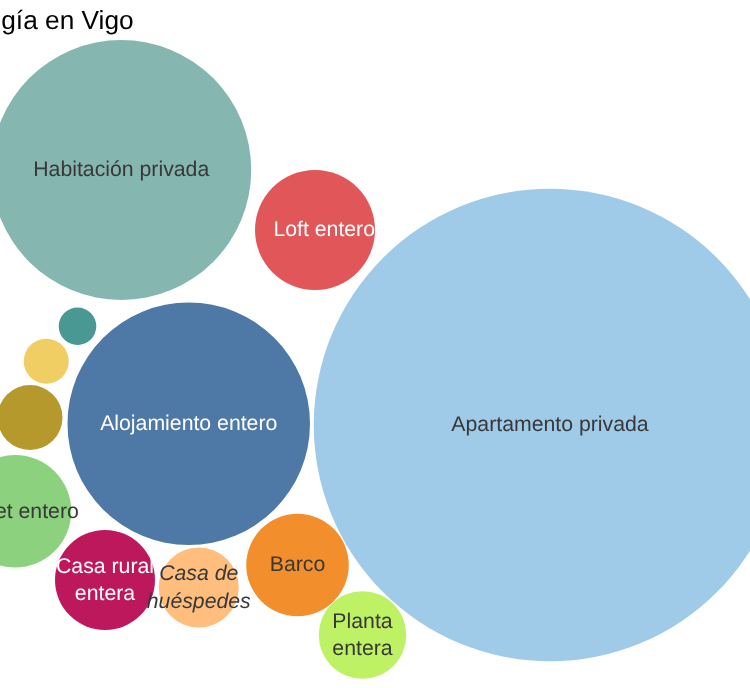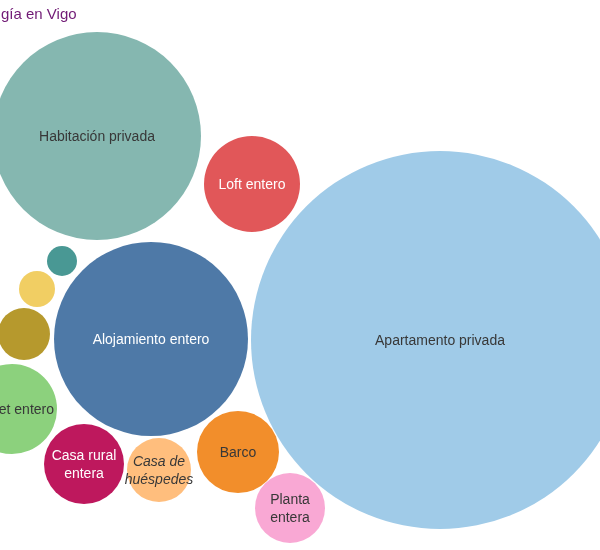--- a/index.html
+++ b/index.html
@@ -14,33 +14,33 @@
   .canvas {
     position: relative;
     width: 600px;
     height: 550px;
     background: #ffffff;
   }
   .chart-title {
     position: absolute;
     left: 1px;
     top: 5px;
-    font-size: 15px;
-    color: #701a75;
+    font-size: 21px;
+    color: #000000;
     white-space: nowrap;
   }
   .bubble {
     position: absolute;
     border-radius: 50%;
     display: flex;
     align-items: center;
     justify-content: center;
   }
   .bubble-label {
-    font-size: 14px;
+    font-size: 17px;
     line-height: 1.32;
     text-align: center;
     white-space: nowrap;
     pointer-events: none;
   }
 </style>
 </head>
 <body>
 
 <div class="canvas">
@@ -54,42 +54,42 @@
       <div class="bubble" style="left: -7px; top: 32px; width: 208px; height: 208px; background: rgb(133, 183, 176);">
         <div class="bubble-label" style="color: rgb(56, 56, 56);">
           <div>Habitación privada</div>
         </div>
       </div>
       <div class="bubble" style="left: 54px; top: 242px; width: 194px; height: 194px; background: rgb(78, 121, 167);">
         <div class="bubble-label" style="color: rgb(255, 255, 255);">
           <div>Alojamiento entero</div>
         </div>
       </div>
-      <div class="bubble" style="left: 204px; top: 136px; width: 96px; height: 96px; background: rgb(225, 87, 89);">
+      <div class="bubble" style="left: 204px; top: 136px; width: 96px; height: 96px; background: rgb(225, 87, 89); justify-content: flex-end;">
         <div class="bubble-label" style="color: rgb(255, 255, 255);">
           <div>Loft entero</div>
         </div>
       </div>
       <div class="bubble" style="left: -33px; top: 364px; width: 90px; height: 90px; background: rgb(140, 209, 125);">
         <div class="bubble-label" style="color: rgb(56, 56, 56);">
           <div>Chalet entero</div>
         </div>
       </div>
       <div class="bubble" style="left: 197px; top: 411px; width: 82px; height: 82px; background: rgb(242, 142, 43); align-items: center;">
         <div class="bubble-label" style="color: rgb(56, 56, 56);">
           <div>Barco</div>
         </div>
       </div>
       <div class="bubble" style="left: 44px; top: 424px; width: 80px; height: 80px; background: #be185d;">
         <div class="bubble-label" style="color: rgb(255, 255, 255);">
           <div>Casa rural</div>
           <div>entera</div>
         </div>
       </div>
-      <div class="bubble" style="left: 255px; top: 473px; width: 70px; height: 70px; background: #f9a8d4;">
+      <div class="bubble" style="left: 255px; top: 473px; width: 70px; height: 70px; background: #bef264;">
         <div class="bubble-label" style="color: rgb(56, 56, 56);">
           <div>Planta</div>
           <div>entera</div>
         </div>
       </div>
       <div class="bubble" style="left: 127px; top: 438px; width: 64px; height: 64px; background: rgb(255, 190, 125);">
         <div class="bubble-label" style="color: rgb(56, 56, 56); font-style: italic;">
           <div>Casa de</div>
           <div>huéspedes</div>
         </div>

